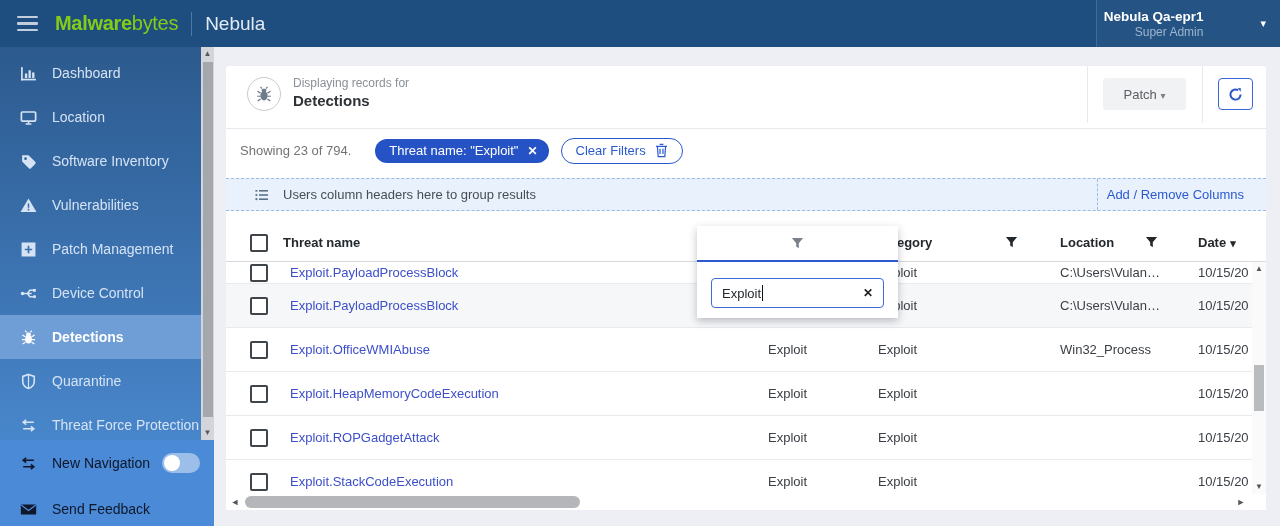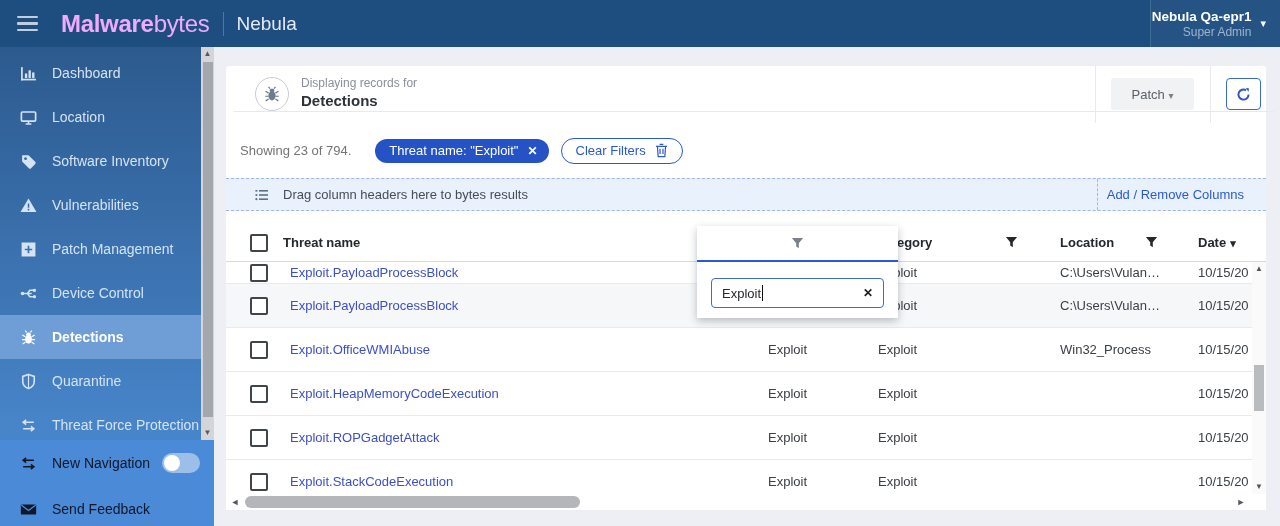--- a/index.html
+++ b/index.html
@@ -3,26 +3,26 @@
 <meta charset="utf-8">
 <style>
   * { margin:0; padding:0; box-sizing:border-box; }
   html,body { width:1280px; height:526px; overflow:hidden; }
   body { font-family:"Liberation Sans", sans-serif; font-size:13px; color:#3b4046; position:relative; background:#edeff4; }
 
   
   .topbar { position:absolute; left:0; top:0; width:1280px; height:47px; background:#1d4e7f; display:flex; align-items:center; z-index:40; }
   .hamburger { margin-left:17px; width:21px; height:15px; display:flex; flex-direction:column; justify-content:space-between; cursor:pointer; }
   .hamburger span { display:block; height:2.4px; background:#c2cedb; border-radius:1px; }
-  .brand { margin-left:23px; color:#f0abfc; font-size:24px; letter-spacing:-.3px; }
+  .brand { margin-left:17px; color:#84cc16; font-size:20px; letter-spacing:-.3px; }
   .brand b { font-weight:700; }
   .brand .lt { font-weight:400; }
   .brand-divider { width:1px; height:24px; background:#4f77a4; margin:0 13px; }
   .product { color:#e3eaf3; font-size:19px; font-weight:300; }
-  .account-zone { position:absolute; right:0; top:0; height:47px; width:130px; border-left:1px solid #3f6b97; background:rgba(255,255,255,.04); display:flex; align-items:center; justify-content:flex-end; padding-right:14px; cursor:pointer; }
+  .account-zone { position:absolute; right:0; top:0; height:47px; width:184px; border-left:1px solid #3f6b97; background:rgba(255,255,255,.04); display:flex; align-items:center; justify-content:flex-end; padding-right:14px; cursor:pointer;gap:48px; }
   .account-text { text-align:right; margin-right:9px; }
   .account-name { color:#ffffff; font-size:13.5px; font-weight:700; line-height:16px; }
   .account-role { color:#9db4cd; font-size:12px; line-height:14px; }
   .account-caret { color:#fff; font-size:11px; }
 
   
   .sidebar { position:absolute; left:0; top:47px; width:214px; height:479px; z-index:30; }
   .side-scroll { position:absolute; left:0; top:0; width:201px; height:393px; background:linear-gradient(#2c5a8e, #4886cb); }
   .side-item { height:44px; display:flex; align-items:center; padding-left:20px; color:#d5e3f4; cursor:pointer; }
   .side-item.first { margin-top:4px; }
@@ -37,21 +37,21 @@
   .side-footer { position:absolute; left:0; top:393px; width:214px; height:86px; background:#4b8ad7; }
   .side-footer .side-item { color:#0f172a; height:46px; }
   .toggle { margin-left:12px; width:38px; height:20px; border-radius:10px; background:rgba(255,255,255,.45); position:relative; cursor:pointer; }
   .toggle .knob { position:absolute; left:2px; top:2px; width:16px; height:16px; border-radius:50%; background:#ffffff; }
 
   
   .main-bg { position:absolute; left:214px; top:47px; width:1066px; height:479px; background:#edeff4; }
   .card { position:absolute; left:226px; top:66px; width:1040px; height:444px; background:#ffffff; border-radius:3px; }
 
   
-  .card-header { position:absolute; left:8px; top:0; width:1040px; height:46px; border-bottom:1px solid #e7e9ec; }
+  .card-header { position:absolute; left:0; top:0; width:1040px; height:63px; border-bottom:1px solid #e7e9ec; }
   .avatar { position:absolute; left:21px; top:11px; width:34px; height:34px; border:1px solid #c8ccd2; border-radius:50%; display:flex; align-items:center; justify-content:center; color:#6d7b8c; }
   .avatar svg { width:18px; height:18px; }
   .hdr-sub { position:absolute; left:67px; top:10px; font-size:12px; color:#8a9097; }
   .hdr-title { position:absolute; left:67px; top:26px; font-size:15px; font-weight:700; color:#2e3338; }
   .vdiv1 { position:absolute; left:861px; top:0; height:57px; border-left:1px solid #e7e9ec; }
   .vdiv2 { position:absolute; left:976px; top:0; height:57px; border-left:1px solid #e7e9ec; }
   .export-btn { position:absolute; left:877px; top:12px; width:83px; height:32px; background:#f1f2f4; border:none; border-radius:3px; color:#5a6065; font-size:13px; font-family:inherit; cursor:pointer; }
   .export-btn .caret { font-size:10px; color:#7b8187; }
   .refresh-btn { position:absolute; left:992px; top:12px; width:35px; height:32px; background:#fff; border:1px solid #3a68d2; border-radius:4px; color:#2b57c8; cursor:pointer; display:flex; align-items:center; justify-content:center; }
   .refresh-btn svg { width:15px; height:15px; }
@@ -295,21 +295,21 @@
     <div class="group-icon">
       <svg viewBox="0 0 16 16" fill="currentColor">
           <rect x="6" y="3" width="9" height="1.6"></rect>
           <rect x="6" y="7.2" width="9" height="1.6"></rect>
           <rect x="6" y="11.4" width="9" height="1.6"></rect>
           <rect x="2.4" y="3" width="2" height="1.6"></rect>
           <circle cx="3.4" cy="8" r="1.1"></circle>
           <circle cx="3.4" cy="12.2" r="1.1"></circle>
         </svg>
     </div>
-    <div class="group-hint">Drag column headers here to bytes results</div>
+    <div class="group-hint">Users column headers here to group results</div>
     <div class="group-right">
       <span class="add-remove">Add / Remove Columns</span>
     </div>
   </div>
 
   <div class="thead">
     <span class="checkbox"></span>
     <span class="th" style="left:57px;">Threat name</span>
     <span class="th" style="left:650px;">Category</span>
     <span class="th funnel" style="left:779px; top:10px;"><svg viewBox="0 0 14 14" fill="currentColor">

